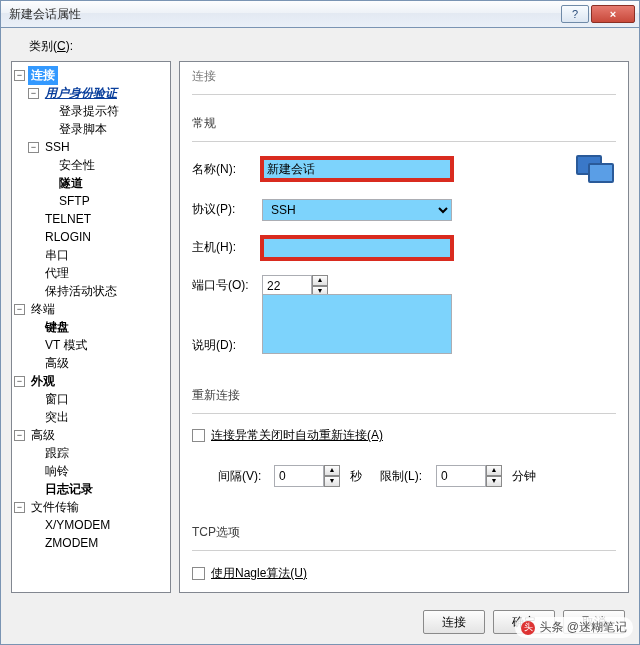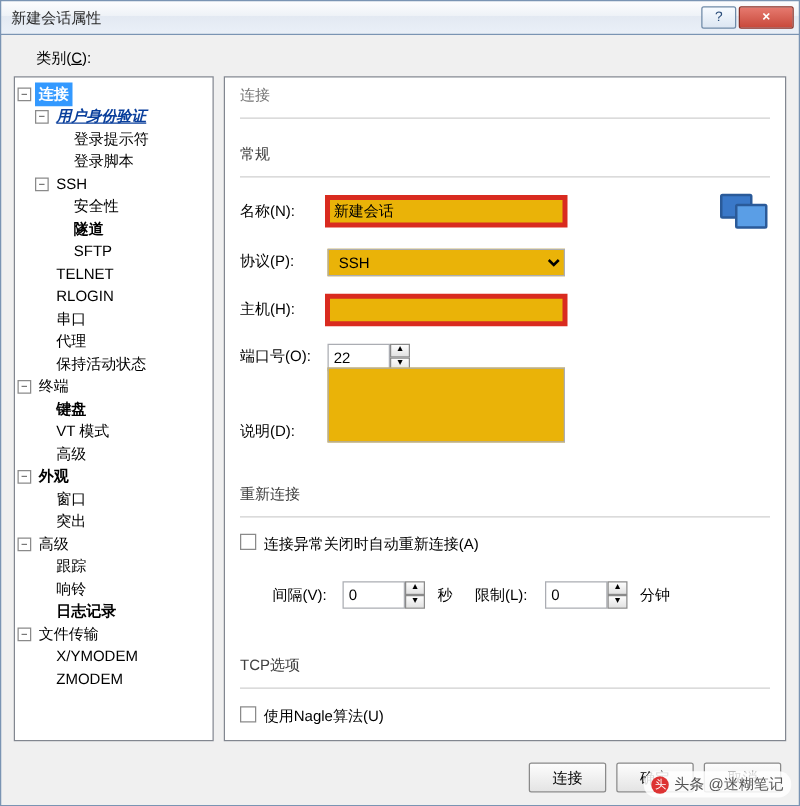--- a/index.html
+++ b/index.html
@@ -29,31 +29,31 @@
 .node-label { padding: 1px 3px; }
 .sel { background: #3399ff; color: #fff; }
 .link { color: #0a3f9c; text-decoration: underline; font-style: italic; }
 .bold { font-weight: bold; }
 
 
 .section-head { color: #404040; margin-top: 6px; }
 .hr { height: 1px; background: #d0d0d0; margin: 3px 0 8px 0; }
 .form-row { display: flex; align-items: center; margin-bottom: 8px; min-height: 24px; }
 .form-label { width: 70px; }
-.form-control { height: 22px; border: 1px solid #abadb3; background: #eab308; padding: 2px 4px; }
+.form-control { height: 22px; border: 1px solid #abadb3; background: #7dd3fc; padding: 2px 4px; }
 select.form-control { height: 22px; }
 .red-outline { outline: 4px solid #d92b1f; outline-offset: -2px; }
 .indent { padding-left: 26px; }
 
 .spinner { display: inline-flex; }
 .spin-input { width: 50px; height: 22px; border: 1px solid #abadb3; padding: 2px 4px; }
 .spin-btns { display: flex; flex-direction: column; }
 .spin-btn { width: 16px; height: 11px; border: 1px solid #8a8a8a; background: linear-gradient(#fdfdfd,#e2e2e2); font-size: 7px; line-height: 1; text-align: center; cursor: default; }
 
-.checkbox { display: inline-flex; gap: 6px; }
+.checkbox { display: inline-flex; align-items: center; gap: 6px; text-decoration: underline; }
 .cb-box { width: 13px; height: 13px; border: 1px solid #8a8a8a; background: #fff; }
 
 .icon-box { width: 40px; height: 40px; position: relative; }
 .screen-a { position: absolute; width: 26px; height: 20px; background: #3a78c8; border: 2px solid #2a5a99; border-radius: 2px; left: 0; top: 6px; }
 .screen-b { position: absolute; width: 26px; height: 20px; background: #5a9ee6; border: 2px solid #2a5a99; border-radius: 2px; left: 12px; top: 14px; }
 
 
 .btn-row { position: absolute; right: 14px; bottom: 10px; display: flex; gap: 8px; align-items: center; }
 .btn { height: 24px; padding: 0 18px; border: 1px solid #8a8a8a; background: linear-gradient(#fdfdfd,#e4e4e4); cursor: default; border-radius: 2px; }
 .watermark { position: absolute; right: 6px; bottom: 6px; display: flex; align-items: center; gap: 4px; background: rgba(255,255,255,0.85); padding: 2px 6px; border-radius: 10px; font-size: 12px; color: #555; pointer-events:none; }

